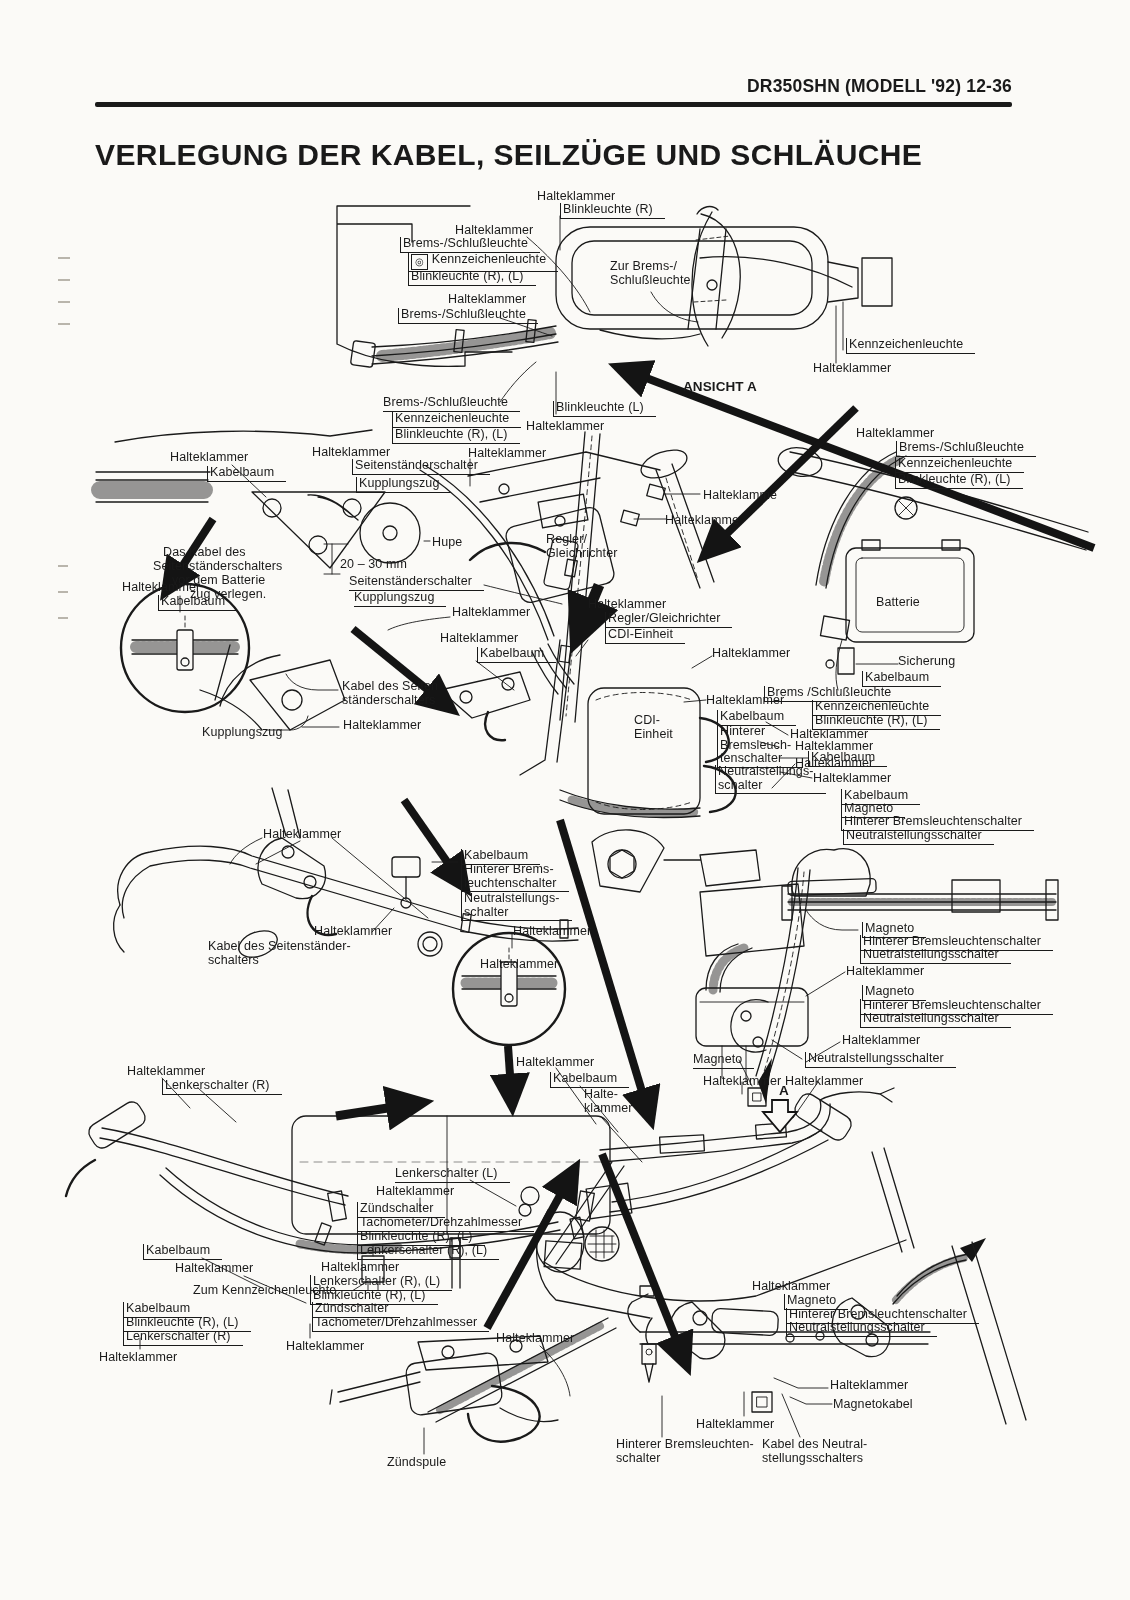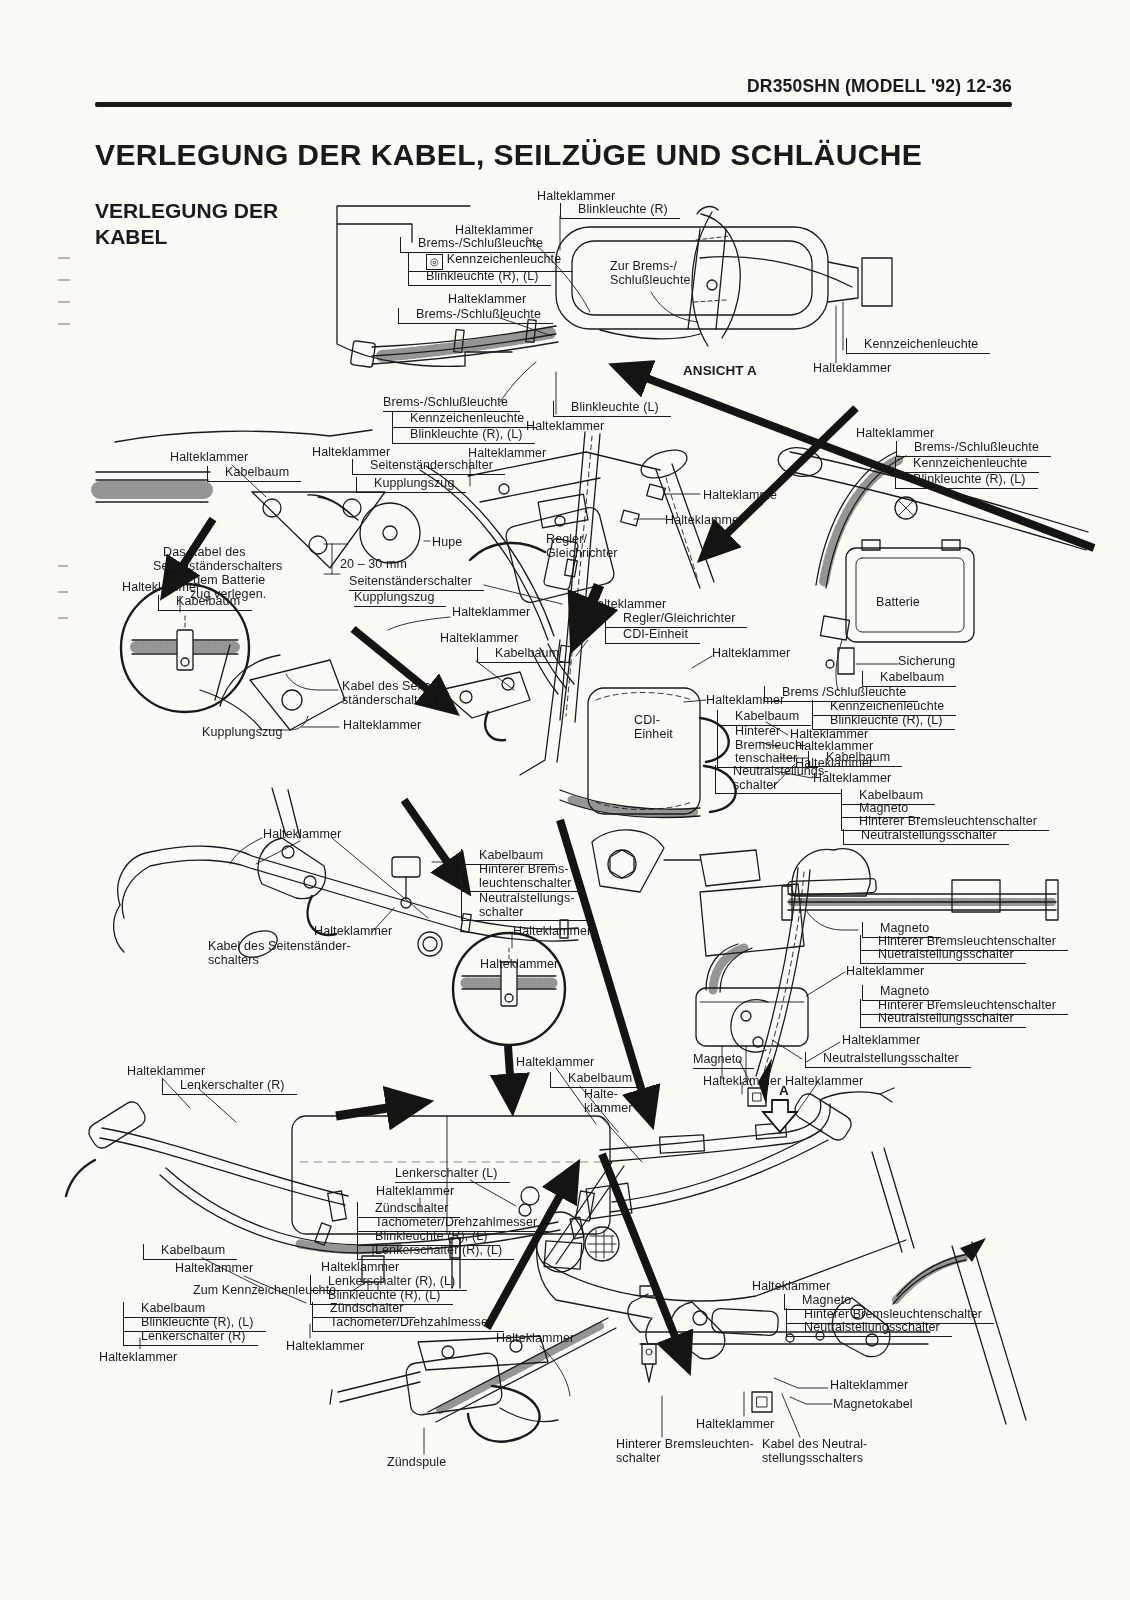--- a/index.html
+++ b/index.html
@@ -15,37 +15,33 @@
   #art{position:absolute;left:0;top:0;width:1130px;height:1600px;}
   .s{stroke:var(--ink);fill:none;stroke-width:1.3;stroke-linecap:round;stroke-linejoin:round;}
   .thin{stroke-width:.9;}
   .thk{stroke-width:2.4;}
   .h{stroke-dasharray:3 3;opacity:.45;}
   .arrow{stroke:#141414;}
   #labels{position:absolute;inset:0;}
   .lbl{position:absolute;font-size:12.5px;line-height:13.5px;white-space:nowrap;letter-spacing:.1px;color:var(--ink);}
   .lbl .ln{display:block;}
   .lbl.u{border-bottom:1.4px solid var(--ink);padding:0 12px 1px 0;}
-  .lbl.v{border-left:1.4px solid var(--ink);padding-left:17px;}
+  .lbl.v{border-left:1.4px solid var(--ink);padding-left:2px;}
   .lbl.b{font-weight:bold;font-size:13.5px;}
   .boxglyph{display:inline-block;border:1.3px solid var(--ink);font-size:10px;line-height:12px;
             padding:1px 3px;margin-right:4px;vertical-align:-2px;}
 </style>
 </head>
 <body>
 
 <div class="page">
 
   <div class="hdr">DR350SHN (MODELL '92) 12-36</div>
   <div class="rule"></div>
   <h1 class="title">VERLEGUNG DER KABEL, SEILZÜGE UND SCHLÄUCHE</h1>
-  <h2 class="subtitle">
-    <span>VERLEGUNG DER</span>
-    <span>KABEL</span>
-  </h2>
 
   <svg id="art" viewBox="0 0 1130 1600" xmlns="http://www.w3.org/2000/svg">
     <defs>
       <marker id="ah" markerWidth="5.4" markerHeight="5" refX="3.8" refY="2.5" orient="auto">
         <path d="M0,0 L5.4,2.5 L0,5 Z" fill="#141414"></path>
       </marker>
     </defs>
 
     <g stroke="#b9b5ac" stroke-width="2">
       <path d="M58 258 h12 M58 280 h12 M58 302 h12 M58 324 h12 M58 566 h10 M58 592 h10 M58 618 h10"></path>
@@ -330,21 +326,21 @@
       </div>
       <div class="lbl u v" style="left: 398px; top: 308px;">
         <span class="ln">Brems-/Schlußleuchte</span>
       </div>
       <div class="lbl u v" style="left: 846px; top: 338px;">
         <span class="ln">Kennzeichenleuchte</span>
       </div>
       <div class="lbl" style="left: 813px; top: 362px;">
         <span class="ln">Halteklammer</span>
       </div>
-      <div class="lbl b" style="left: 683px; top: 364px;">
+      <div class="lbl b" style="left: 683px; top: 380px;">
         <span class="ln">ANSICHT A</span>
       </div>
       <div class="lbl u" style="left: 383px; top: 396px;">
         <span class="ln">Brems-/Schlußleuchte</span>
       </div>
       <div class="lbl u v" style="left: 392px; top: 412px;">
         <span class="ln">Kennzeichenleuchte</span>
       </div>
       <div class="lbl u v" style="left: 392px; top: 428px;">
         <span class="ln">Blinkleuchte (R), (L)</span>

